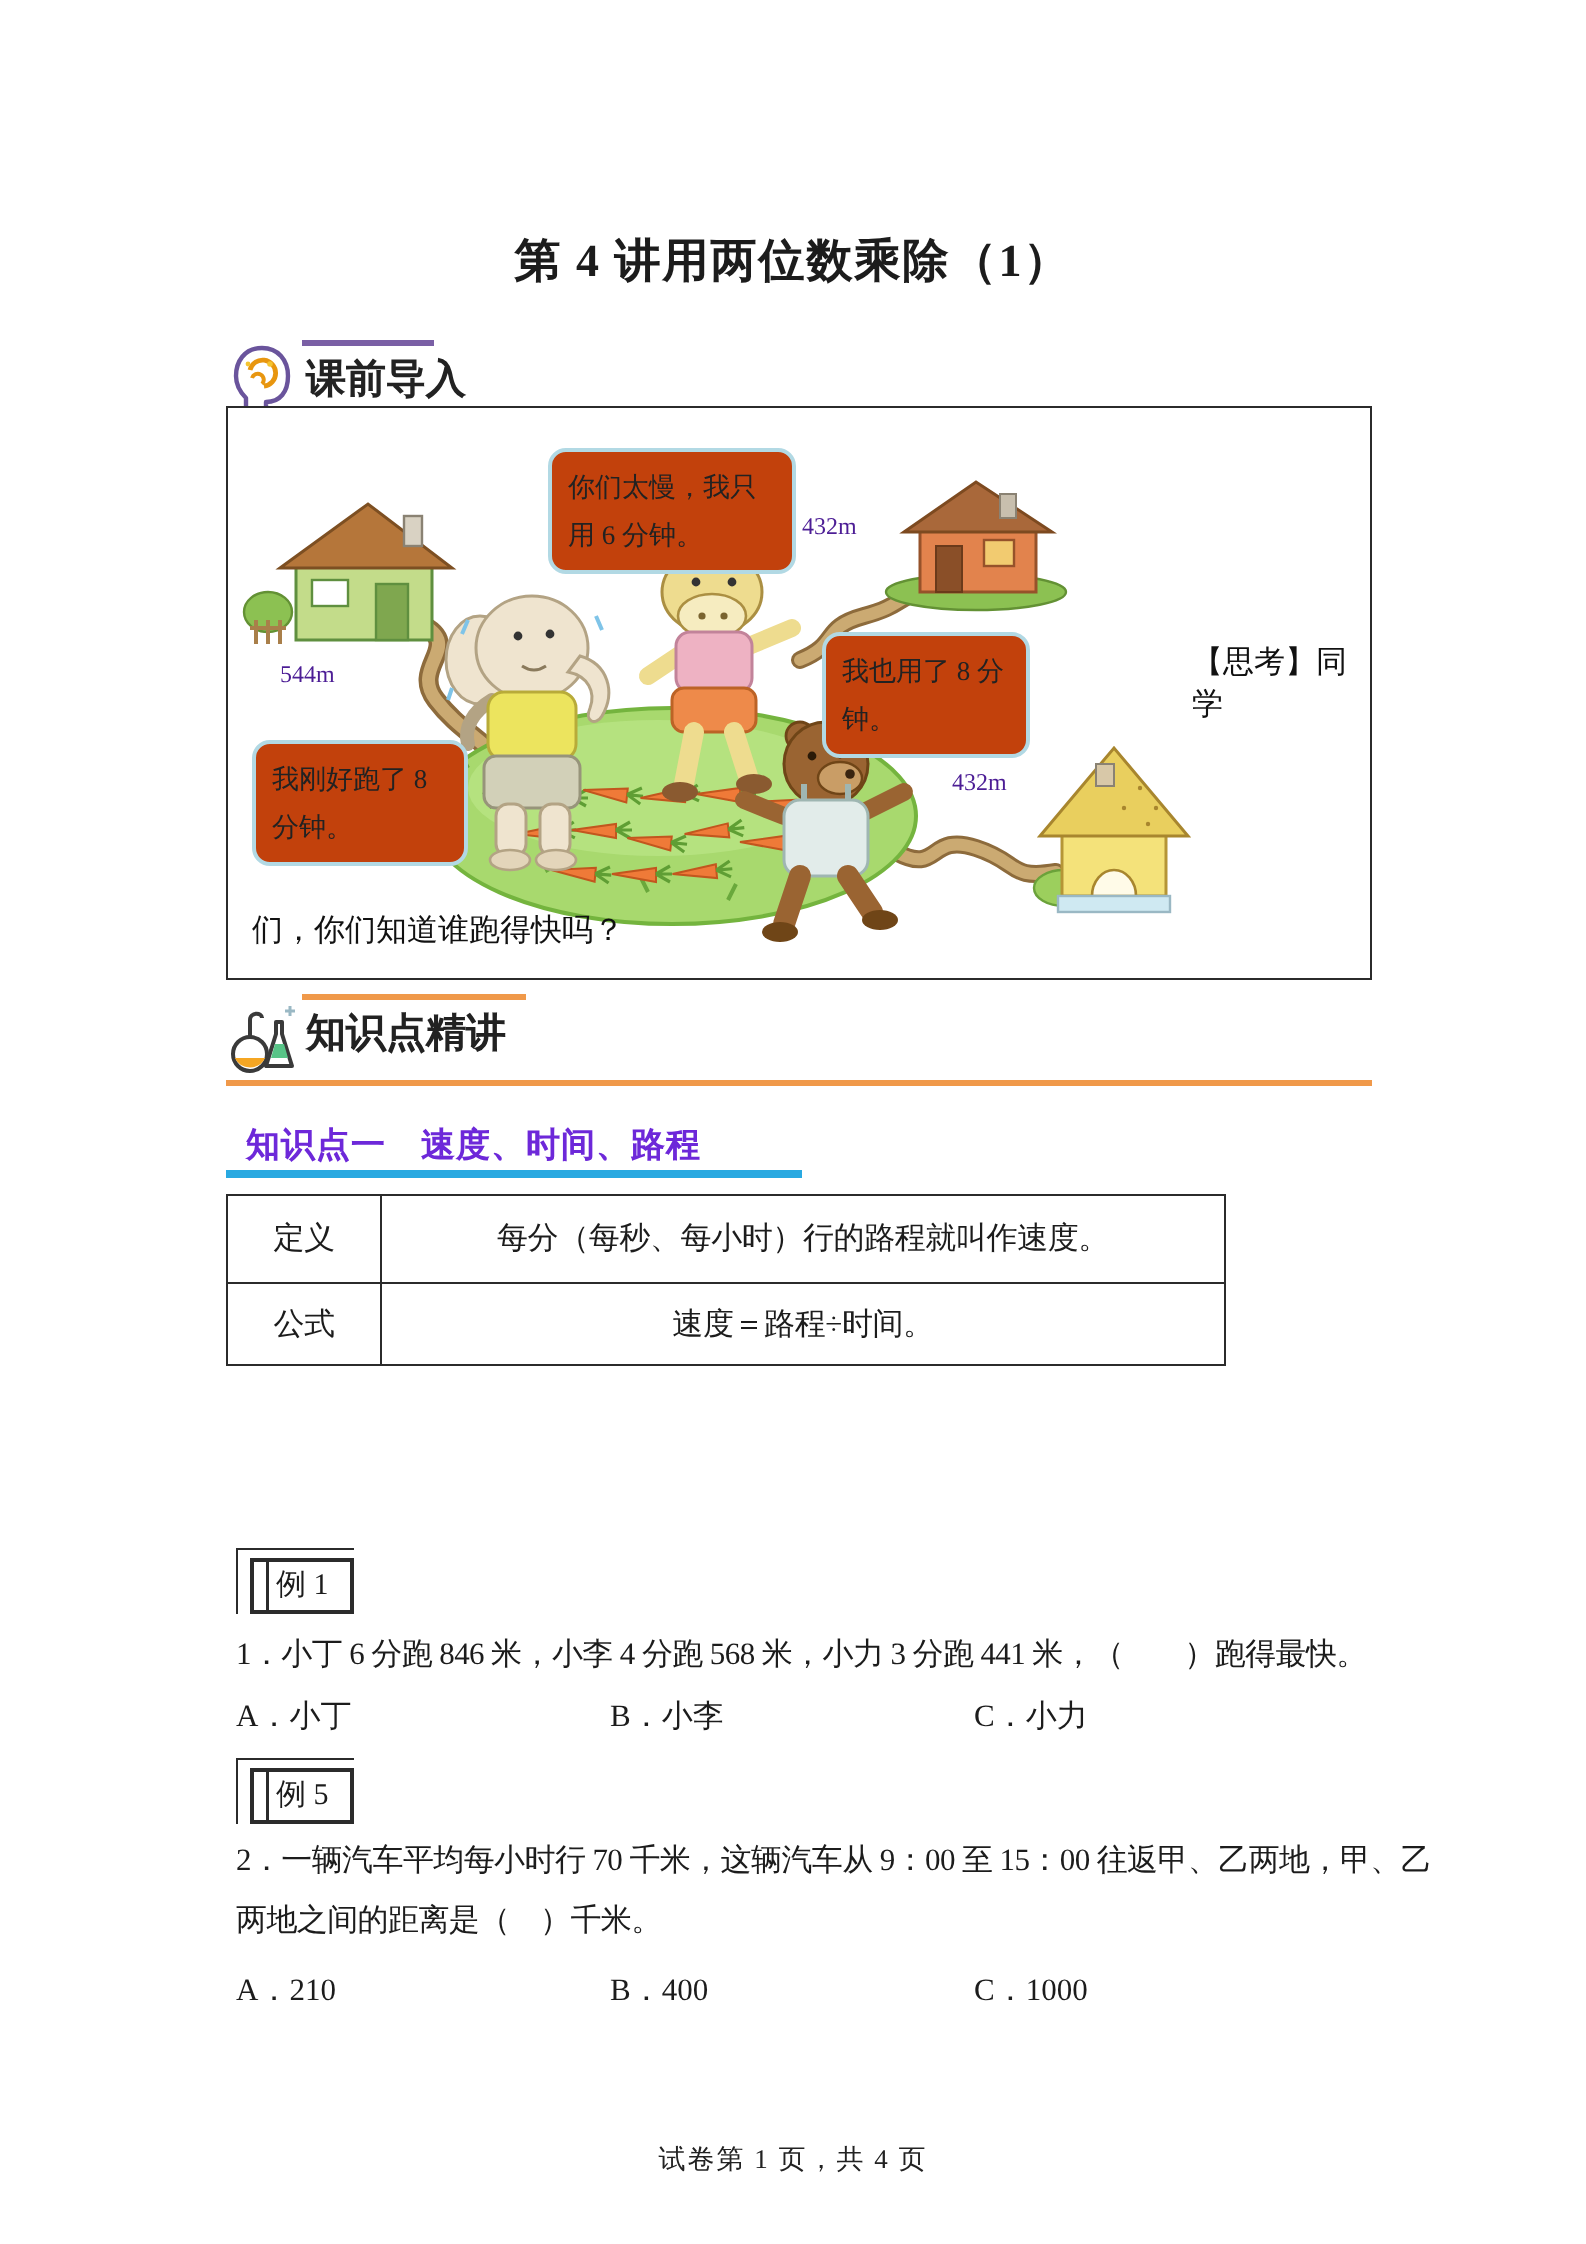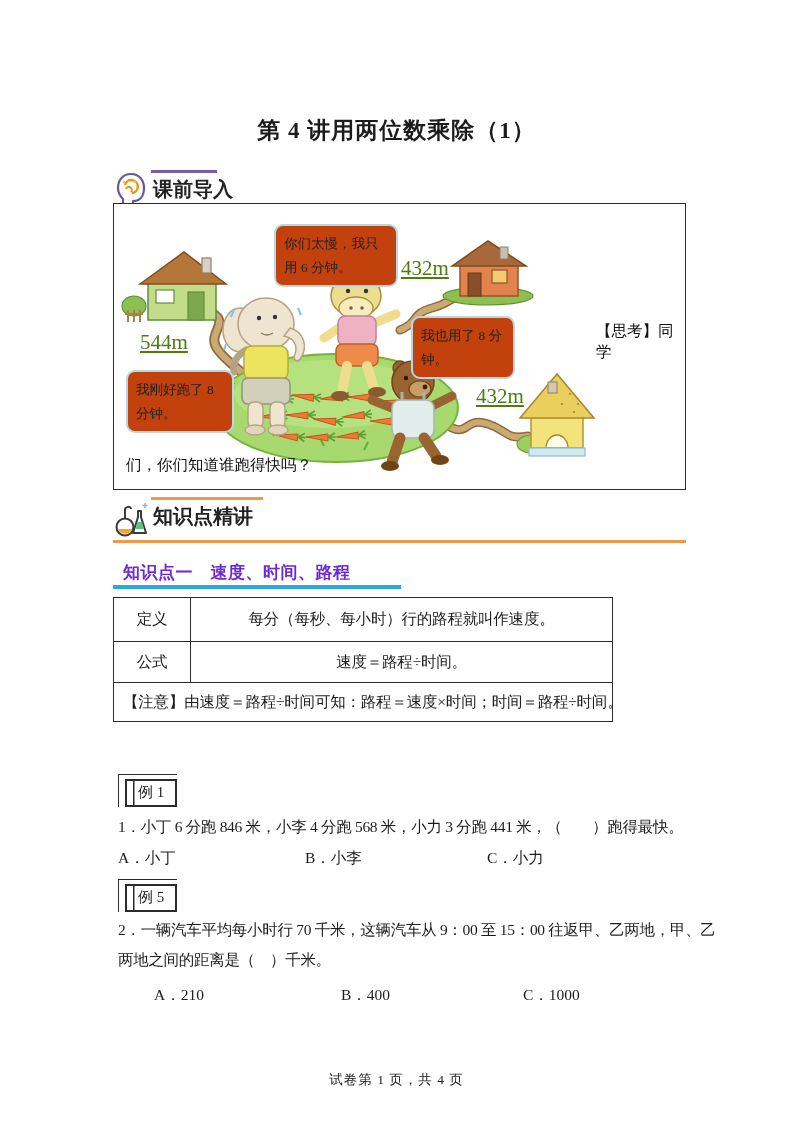--- a/index.html
+++ b/index.html
@@ -31,21 +31,21 @@
   .scene-box {
     top:203px; left:113px; width:573px; height:287px;
     border:1.5px solid #2b2b2b; box-sizing:border-box; background:#fff;
   }
   .scene-svg { position:absolute; left:0; top:0; }
   .bubble {
     position:absolute; background:#c2410c; border:2px solid #b2d9e4;
     border-radius:9px; padding:6px 8px; font-size:13.5px; line-height:1.75;
     color:#222;
   }
-  .dist-label { position:absolute; font-size:21px; color:#4d7c0f;text-decoration:underline; }
+  .dist-label { position:absolute; font-size:12px; color:#4c1d95; }
   .plain-text { position:absolute; font-size:15.5px; color:#111; }
 
   
   .sub-hdr { top:561px; left:113px; width:573px; height:28px; }
   .sub-hdr .sub-label {
     position:absolute; left:10px; top:0;
     font-family:"Liberation Sans","DejaVu Sans",sans-serif;
     font-size:17px; font-weight:bold; color:#6d28d9; letter-spacing:0.5px;
   }
   .sub-underline { position:absolute; left:0; top:24px; width:288px; height:3.5px; background:#29a9e1; }
@@ -273,40 +273,37 @@
 <table class="ktable">
   <tbody>
   <tr style="height:44px;">
     <td class="c1">定义</td>
     <td class="center">每分（每秒、每小时）行的路程就叫作速度。</td>
   </tr>
   <tr style="height:41px;">
     <td class="c1">公式</td>
     <td class="center">速度＝路程÷时间。</td>
   </tr>
-  <tr style="height:39px;">
-    <td class="note-cell" colspan="2">【注意】由速度＝路程÷时间可知：路程＝速度×时间；时间＝路程÷时间。</td>
-  </tr>
 </tbody>
   </table>
 
 <div class="abs ex-badge" style="left:125px; top:779px;">
   <span>例 1</span>
 </div>
 <div class="q-line" style="top:817px;">1．小丁 6 分跑 846 米，小李 4 分跑 568 米，小力 3 分跑 441 米，（　　）跑得最快。</div>
 <div class="abs opts" style="top:848px;">
   <span class="opt o1">A．小丁</span>
   <span class="opt o2">B．小李</span>
   <span class="opt o3">C．小力</span>
 </div>
 
 <div class="abs ex-badge" style="left:125px; top:884px;">
   <span>例 5</span>
 </div>
 <div class="q-line" style="top:920px;">2．一辆汽车平均每小时行 70 千米，这辆汽车从 9：00 至 15：00 往返甲、乙两地，甲、乙</div>
 <div class="q-line" style="top:950px;">两地之间的距离是（　）千米。</div>
-<div class="abs opts" style="top:985px;margin-left:36px;">
+<div class="abs opts" style="top:985px;">
   <span class="opt o1">A．210</span>
   <span class="opt o2">B．400</span>
   <span class="opt o3">C．1000</span>
 </div>
 
 <div class="abs page-footer">试卷第 1 页，共 4 页</div>
 
 </body></html>

